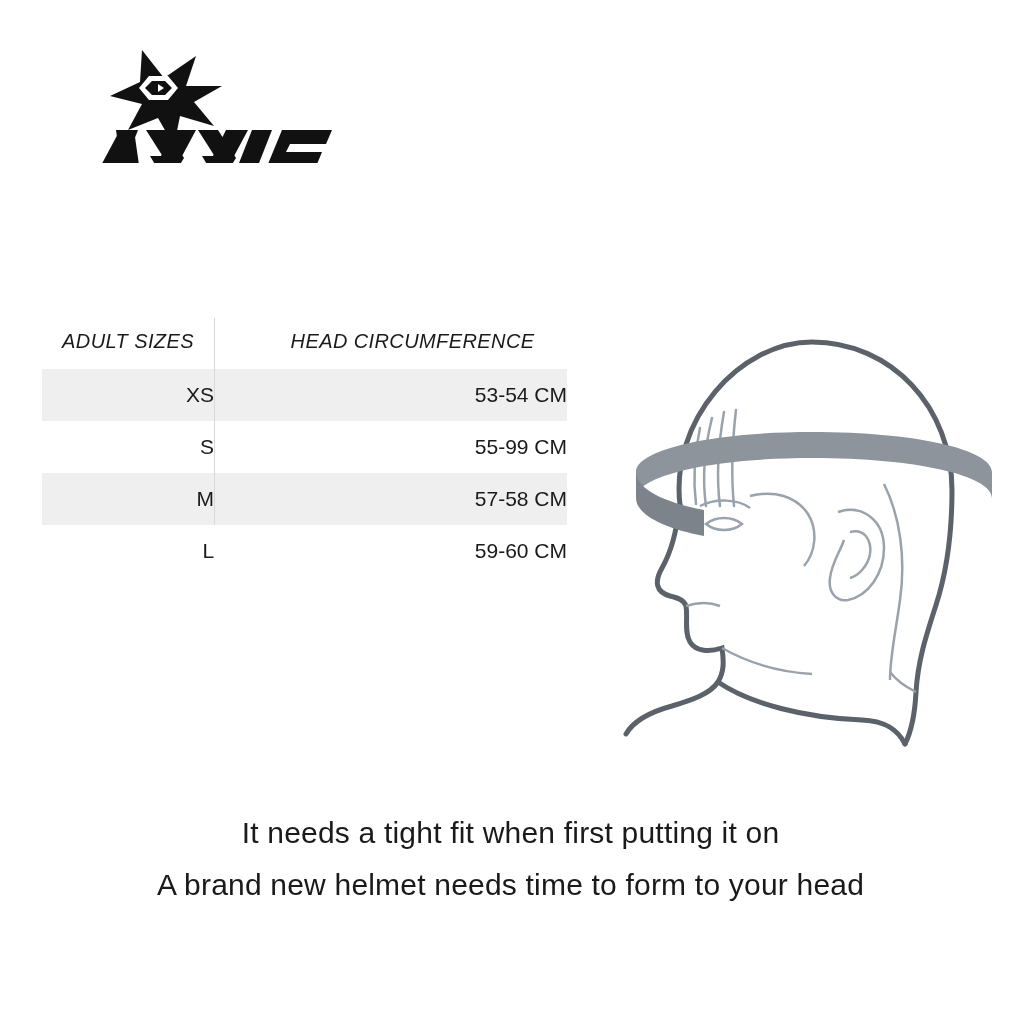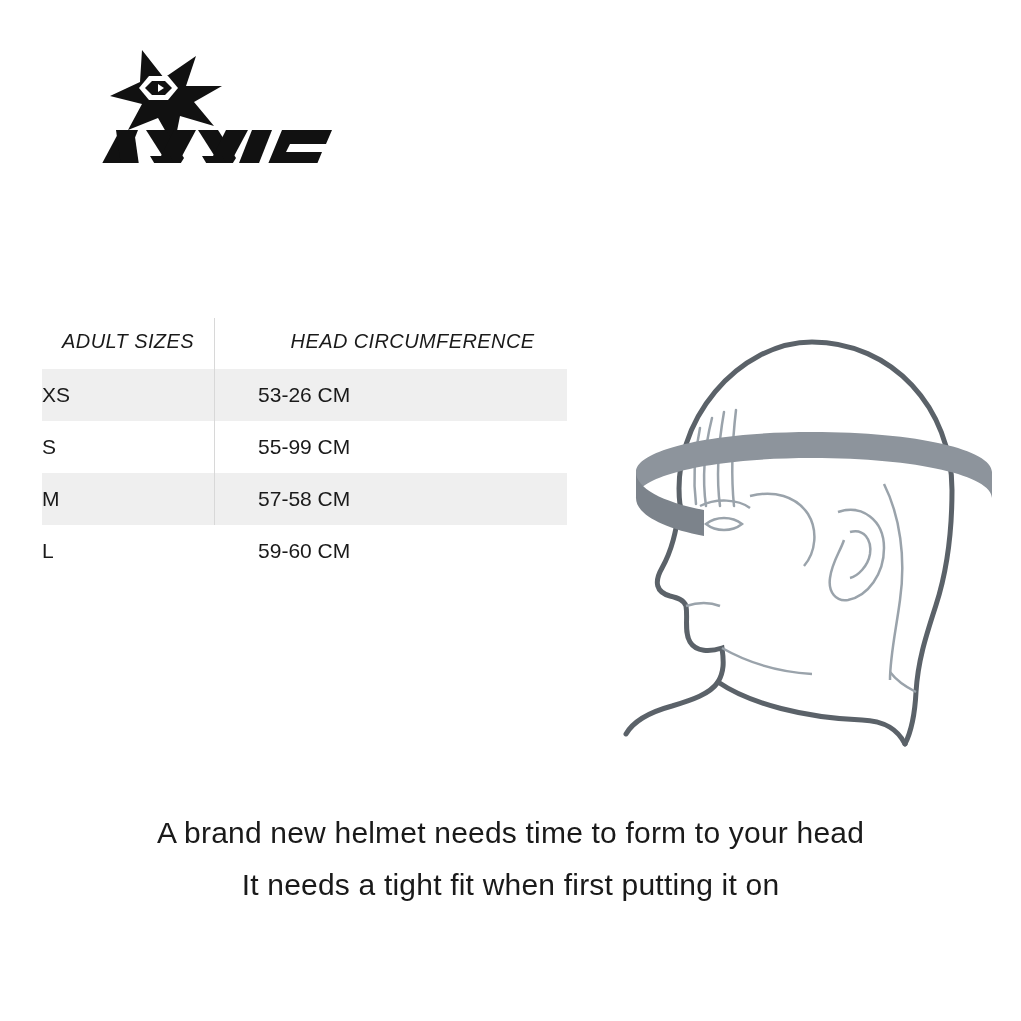--- a/index.html
+++ b/index.html
@@ -40,21 +40,21 @@
     color: #1a1a1a;
     padding: 12px 0 16px 0;
     text-align: center;
     background: #ffffff;
     font-style: italic;
   }
   #size-table td {
     font-size: 21px;
     color: #1a1a1a;
     padding: 14px 0;
-    text-align: left;
+    text-align: right;
   }
   #size-table tbody tr.odd td {
     background: #efefef;
   }
   #size-table tbody tr.even td {
     background: #ffffff;
   }
   #size-table th.col-size,
   #size-table td.col-size {
     width: 192px;
@@ -130,21 +130,21 @@
 <table id="size-table">
   <thead>
     <tr>
       <th class="col-size">ADULT SIZES</th>
       <th class="col-circ">HEAD CIRCUMFERENCE</th>
     </tr>
   </thead>
   <tbody>
     <tr class="odd">
       <td class="col-size">XS</td>
-      <td class="col-circ">53-26 CM</td>
+      <td class="col-circ">53-54 CM</td>
     </tr>
     <tr class="even">
       <td class="col-size">S</td>
       <td class="col-circ">55-99 CM</td>
     </tr>
     <tr class="odd">
       <td class="col-size">M</td>
       <td class="col-circ">57-58 CM</td>
     </tr>
     <tr class="even">
@@ -211,15 +211,15 @@
         <line x1="312" y1="181" x2="312" y2="193"></line>
         <line x1="330" y1="184" x2="330" y2="196"></line>
         <line x1="348" y1="188" x2="348" y2="200"></line>
         <line x1="366" y1="192" x2="366" y2="204"></line>
       </g>
     </g>
   </svg>
 </div>
 
 <div id="footer-notes">
+  <p class="note-line">It needs a tight fit when first putting it on</p>
   <p class="note-line">A brand new helmet needs time to form to your head</p>
-  <p class="note-line">It needs a tight fit when first putting it on</p>
 </div>
 
 </body></html>

